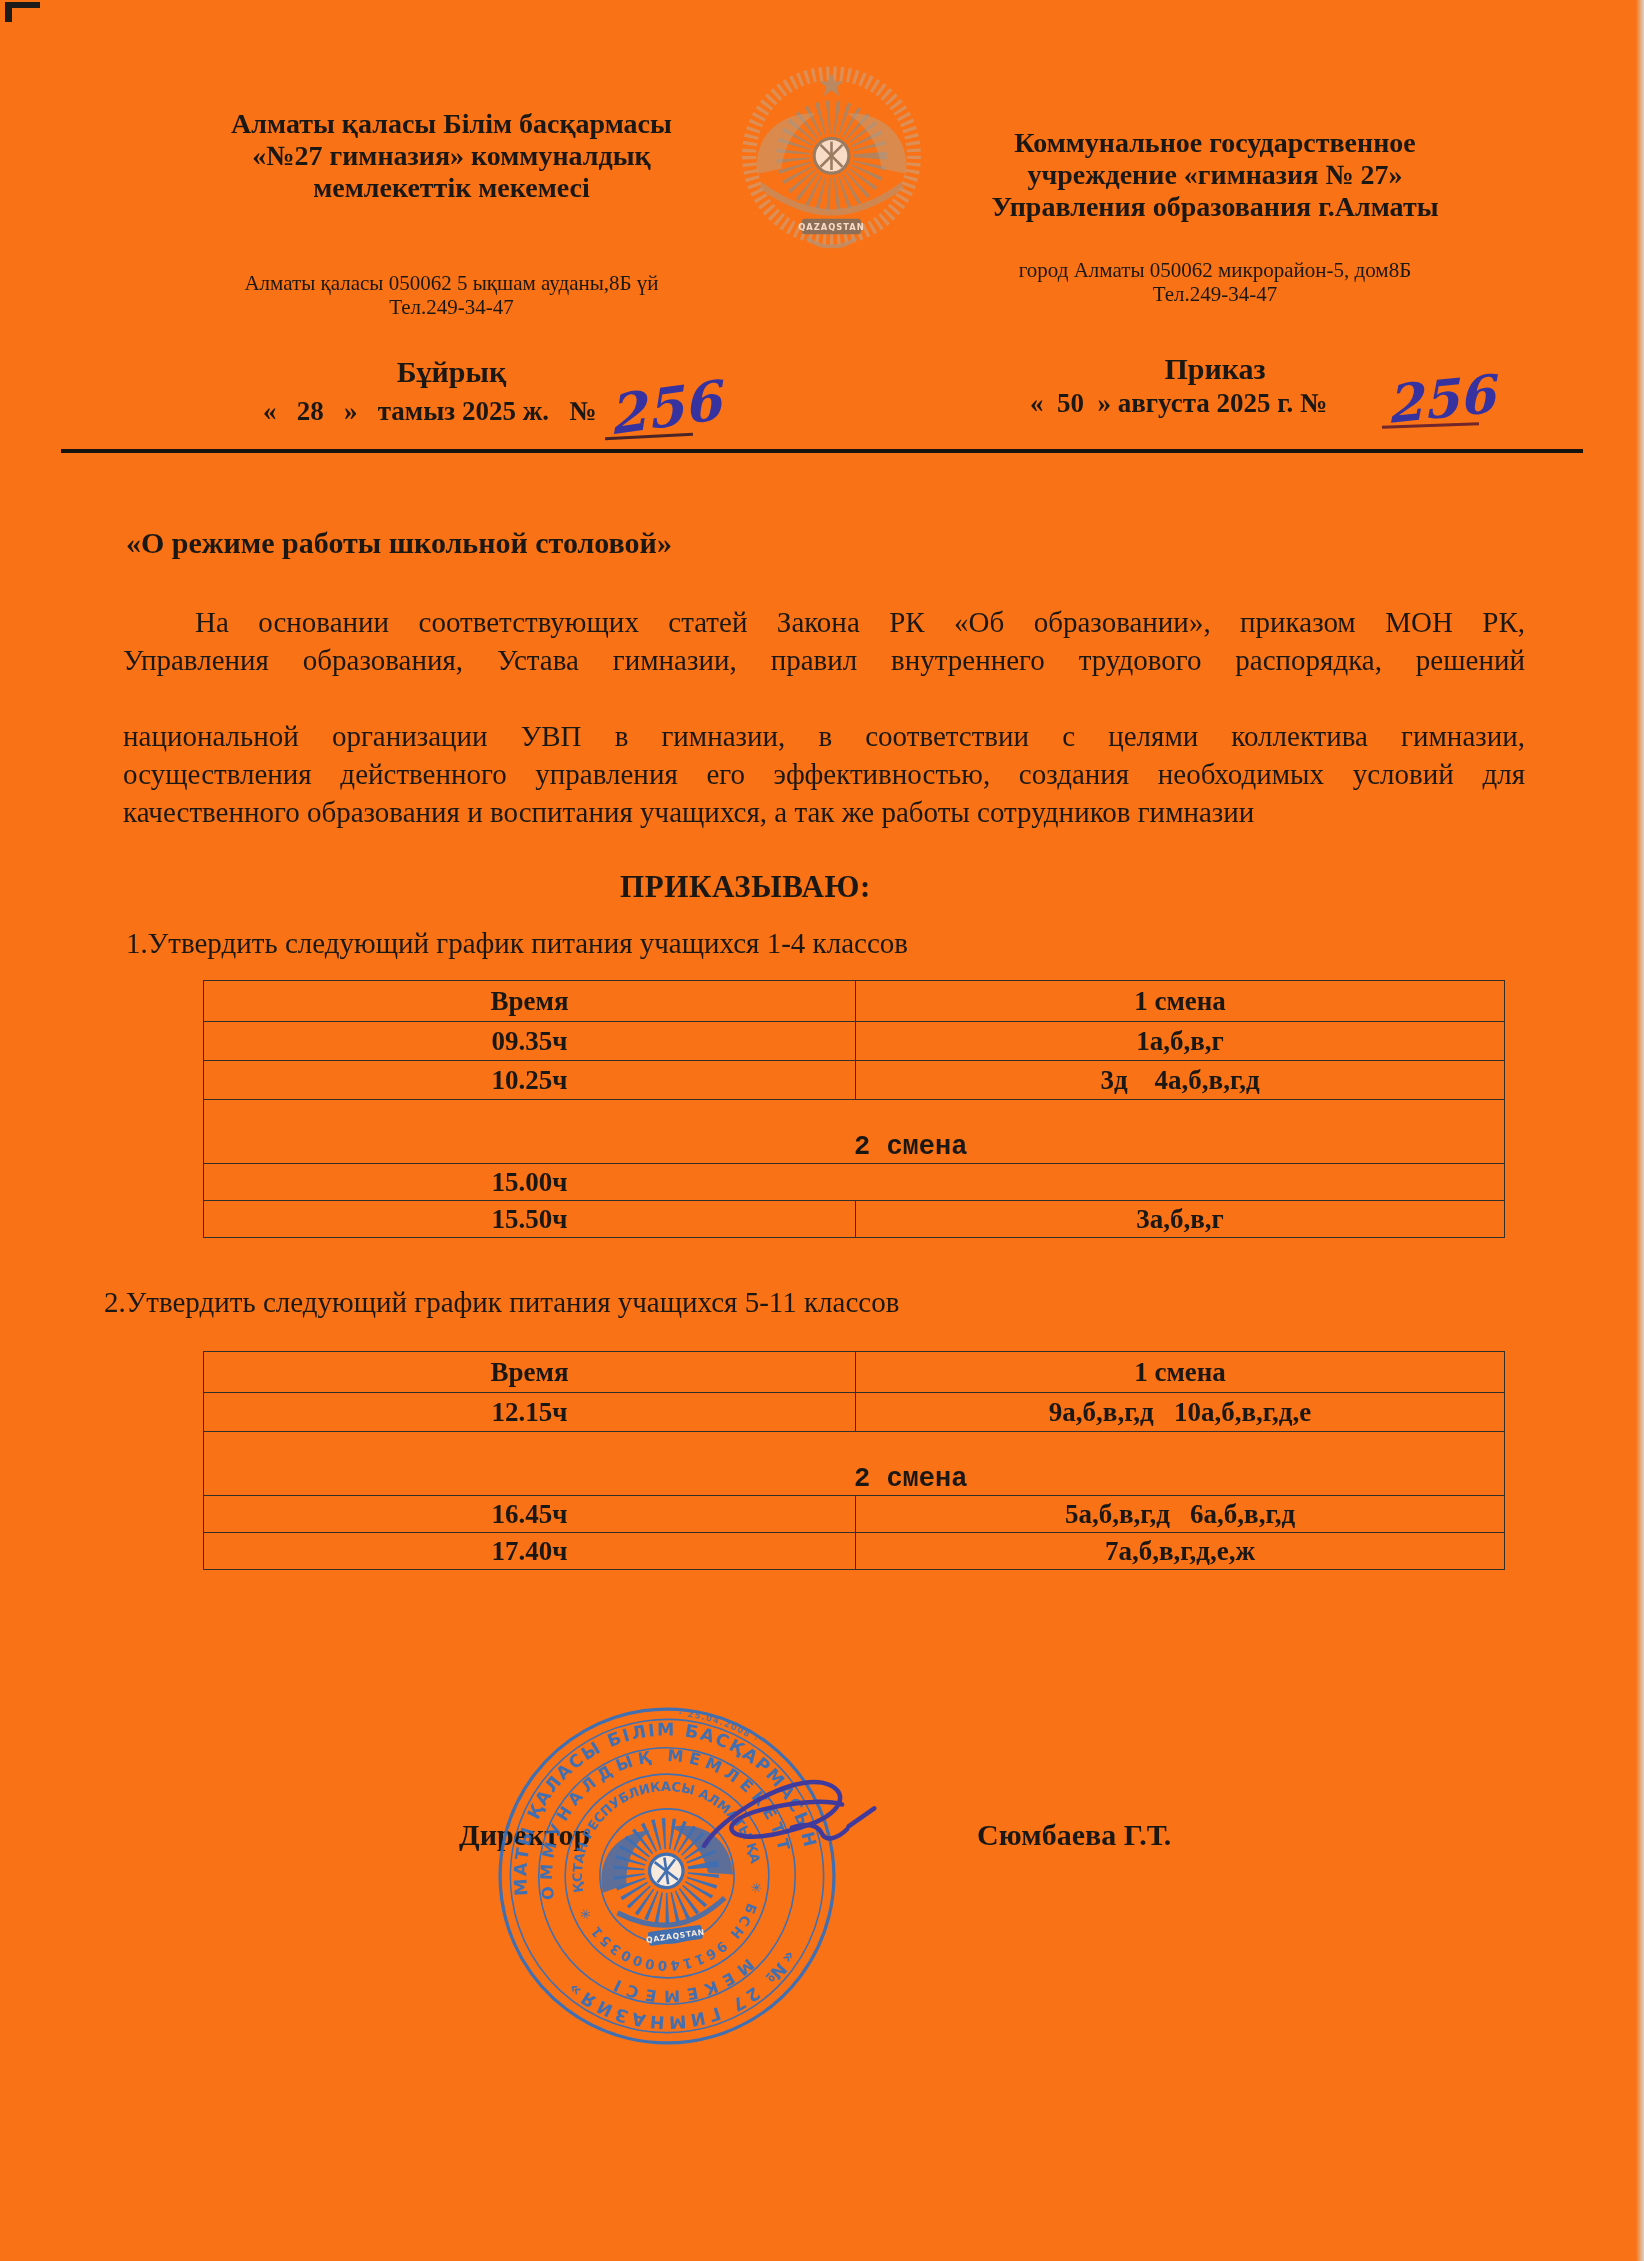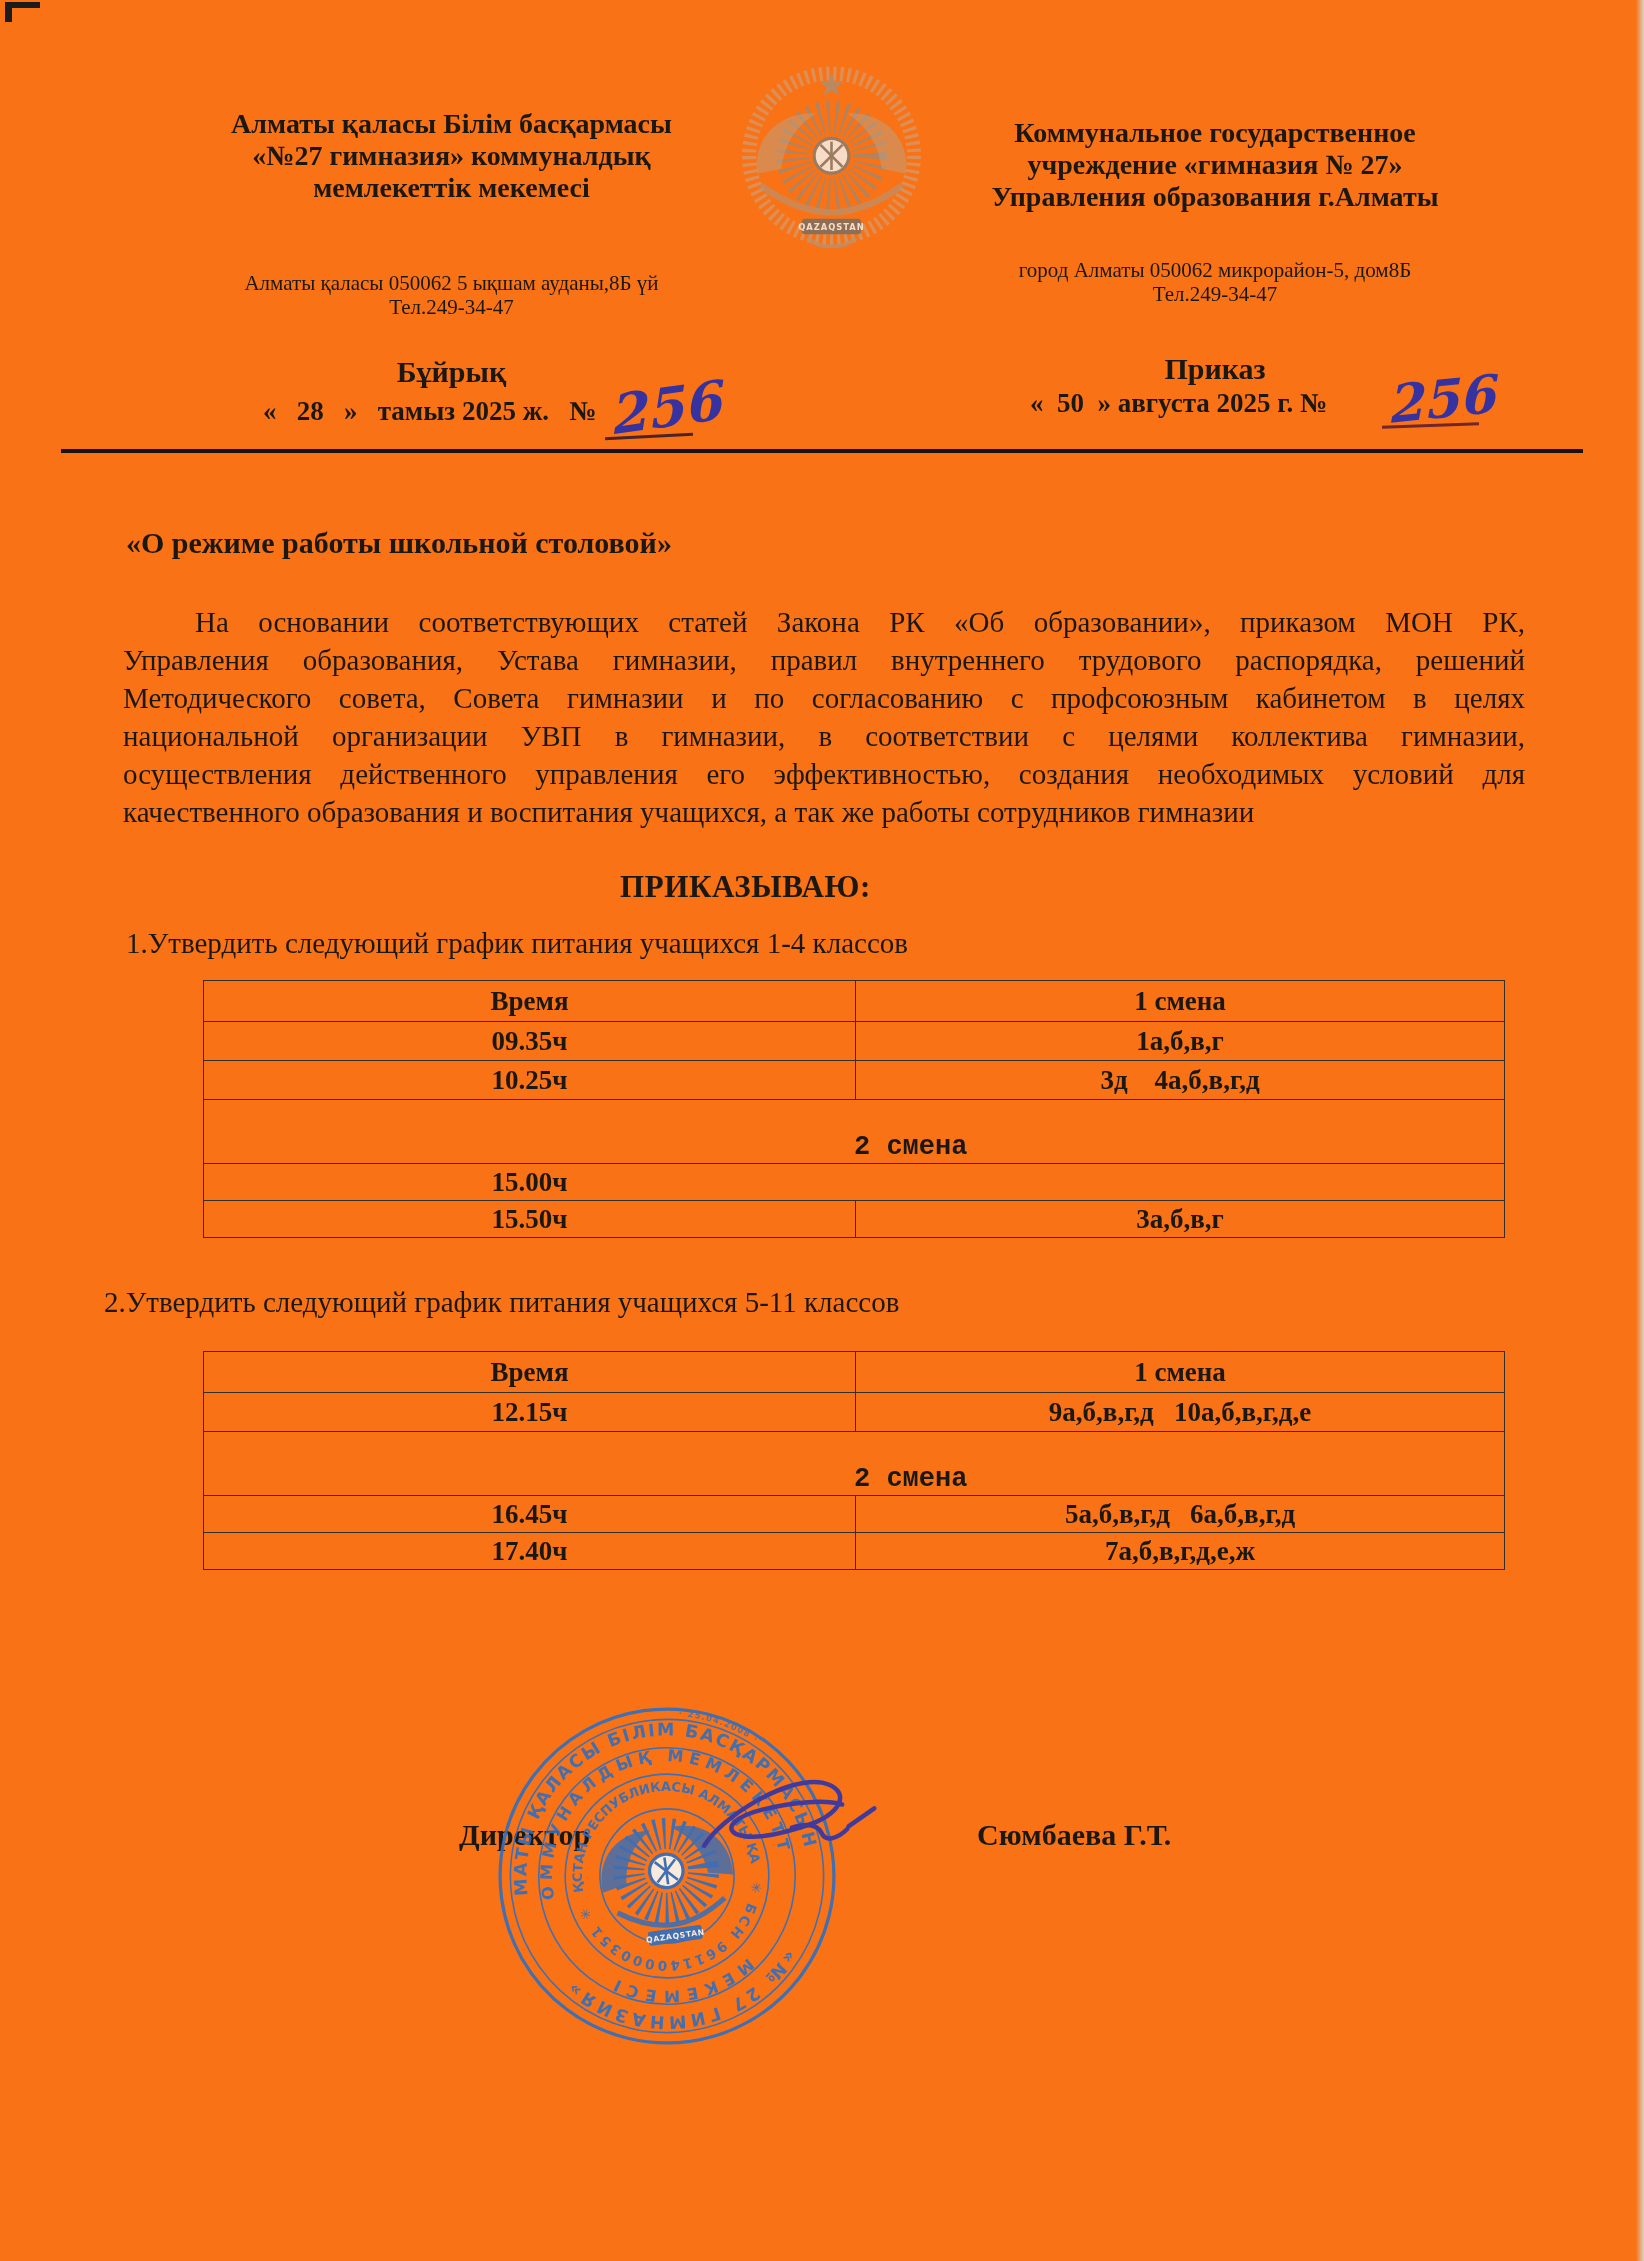--- a/index.html
+++ b/index.html
@@ -80,21 +80,21 @@
         <path d="M 40,196 C 80,226 120,238 150,238" stroke="#a19d93" stroke-width="10" opacity="0.6"></path>
         <path d="M 260,196 C 220,226 180,238 150,238" stroke="#a19d93" stroke-width="10" opacity="0.6"></path>
         <polygon points="150,20 155,34 169,34 158,43 162,57 150,48 138,57 142,43 131,34 145,34" fill="#9a968c" stroke="none" opacity="0.8"></polygon>
       </g>
       <rect x="104" y="248" width="92" height="24" rx="5" fill="#726f66"></rect>
       <text x="150" y="265" text-anchor="middle" font-family="DejaVu Sans, sans-serif" font-size="13" font-weight="bold" fill="#f8f7f3" letter-spacing="1.5">QAZAQSTAN</text>
       <path d="M 112,278 C 128,290 140,292 150,290 M 188,278 C 172,290 160,292 150,290" stroke="#a19d93" stroke-width="6" fill="none" opacity="0.7"></path>
     </svg>
   </div>
 
-  <div class="abs org" style="left:954px;top:117px;width:522px;">
+  <div class="abs org" style="left:954px;top:127px;width:522px;">
     <div>Коммунальное государственное</div>
     <div>учреждение «гимназия № 27»</div>
     <div>Управления образования г.Алматы</div>
   </div>
 
   <div class="abs addr" style="left:213px;top:271px;width:477px;">
     <div>Алматы қаласы 050062 5 ықшам ауданы,8Б үй</div>
     <div>Тел.249-34-47</div>
   </div>
   <div class="abs addr" style="left:954px;top:258px;width:522px;">
@@ -111,21 +111,20 @@
   <div class="abs order-date" style="left:1030px;top:388px;">«  50  » августа 2025 г. №</div>
   <div class="abs hand" style="left:1391px;top:368px;font-size:52px;transform:rotate(-6deg) skewX(-6deg);">256</div>
   <div class="hand-underline" style="left:1382px;top:424px;width:97px;background:#71262b;transform:rotate(-2deg);"></div>
 
   <div class="sep"></div>
 
   <div class="abs subject" style="left:126px;top:526px;">«О режиме работы школьной столовой»</div>
 
   <div class="bodyline" style="top:603px;padding-left:72px;width:1330px;">На основании соответствующих статей Закона РК «Об образовании», приказом МОН РК,</div>
   <div class="bodyline" style="top:641px;">Управления образования, Устава гимназии, правил внутреннего трудового распорядка, решений</div>
-  <div class="bodyline" style="top:679px;">Методического совета, Совета гимназии и по согласованию с профсоюзным кабинетом в целях</div>
   <div class="bodyline" style="top:717px;">национальной организации УВП в гимназии, в соответствии с целями коллектива гимназии,</div>
   <div class="bodyline" style="top:755px;">осуществления действенного управления его эффективностью, создания необходимых условий для</div>
   <div class="bodyline last" style="top:793px;">качественного образования и воспитания учащихся, а так же работы сотрудников гимназии</div>
 
   <div class="abs resolution" style="left:620px;top:869px;">ПРИКАЗЫВАЮ:</div>
   <div class="abs item" style="left:126px;top:927px;">1.Утвердить следующий график питания учащихся 1-4 классов</div>
 
   <div class="sched" style="top:980px;">
     <div class="t-row row-h">
       <div class="cell c1">Время</div>

